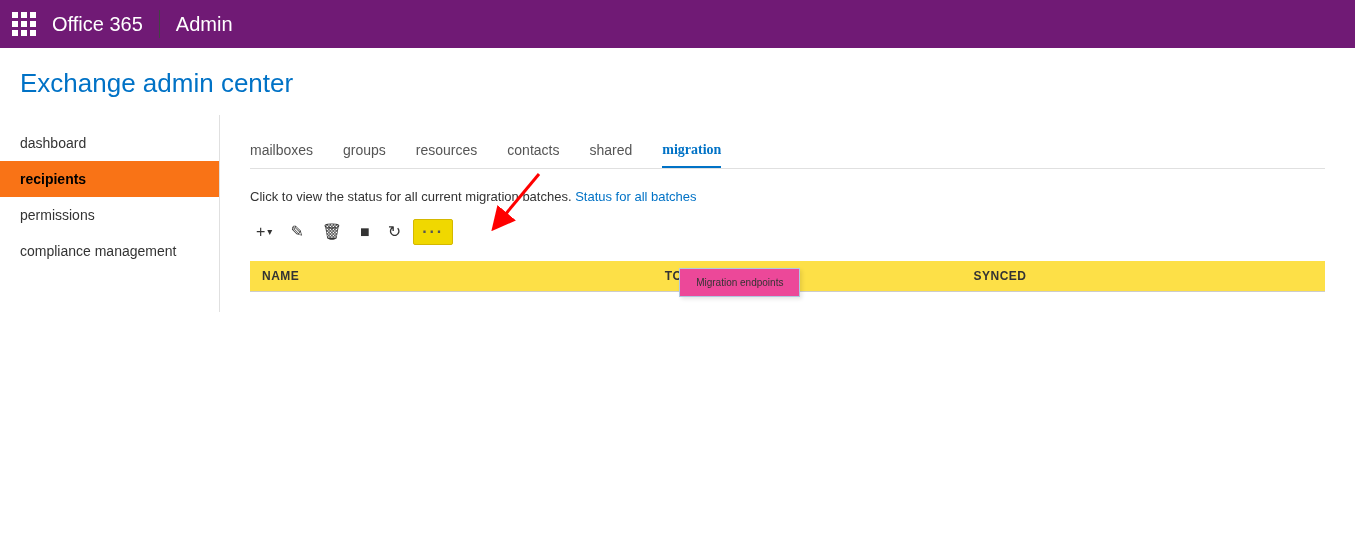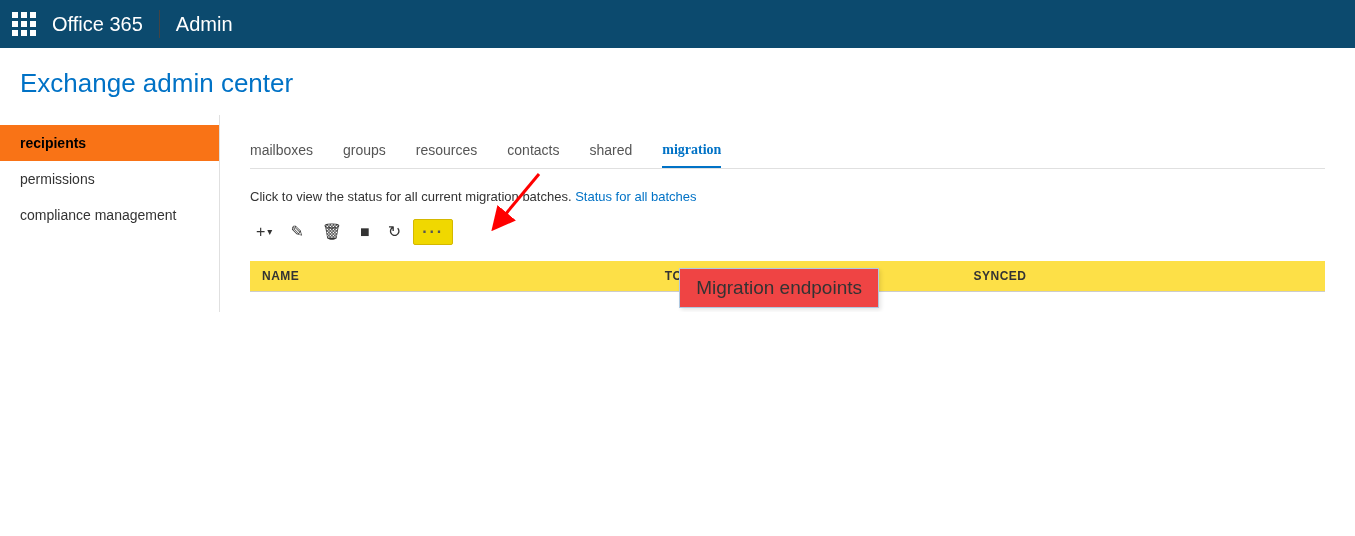--- a/index.html
+++ b/index.html
@@ -1,20 +1,20 @@
 <!DOCTYPE html>
 <html><head>
   <meta charset="utf-8">
   <style>
     * { margin: 0; padding: 0; box-sizing: border-box; }
     body { font-family: 'Segoe UI', Arial, sans-serif; background: #fff; }
 
     
     .top-bar {
-      background: #0c4a6e;
+      background: #701a75;
       height: 48px;
       display: flex;
       align-items: center;
       padding: 0 12px;
       gap: 16px;
     }
     .top-bar-divider {
       width: 1px;
       height: 28px;
       background: #444;
@@ -158,24 +158,24 @@
       color: #555;
       border-radius: 2px;
       letter-spacing: 2px;
     }
 
     
     .dropdown-popup {
       position: absolute;
       top: 36px;
       left: 220px;
-      background: #ef4444;
+      background: #ec4899;
       border: 1px solid #b0c8e0;
       padding: 8px 16px;
-      font-size: 19px;
+      font-size: 10px;
       color: #333;
       cursor: pointer;
       white-space: nowrap;
       z-index: 10;
       box-shadow: 2px 2px 4px rgba(0,0,0,0.1);
     }
 
     
     .data-table {
       width: 100%;
@@ -213,20 +213,23 @@
   <div class="top-bar-divider"></div>
   <span class="top-bar-subtitle">Admin</span>
 </div>
 
 <div class="page-container">
   <h1 class="page-title">Exchange admin center</h1>
 
   <div class="main-layout">
 
     <div class="sidebar">
+      <div class="sidebar-item">
+        <span>dashboard</span>
+      </div>
       <div class="sidebar-item active">
         <span>recipients</span>
       </div>
       <div class="sidebar-item">
         <span>permissions</span>
       </div>
       <div class="sidebar-item">
         <span>compliance management</span>
       </div>
     </div>

